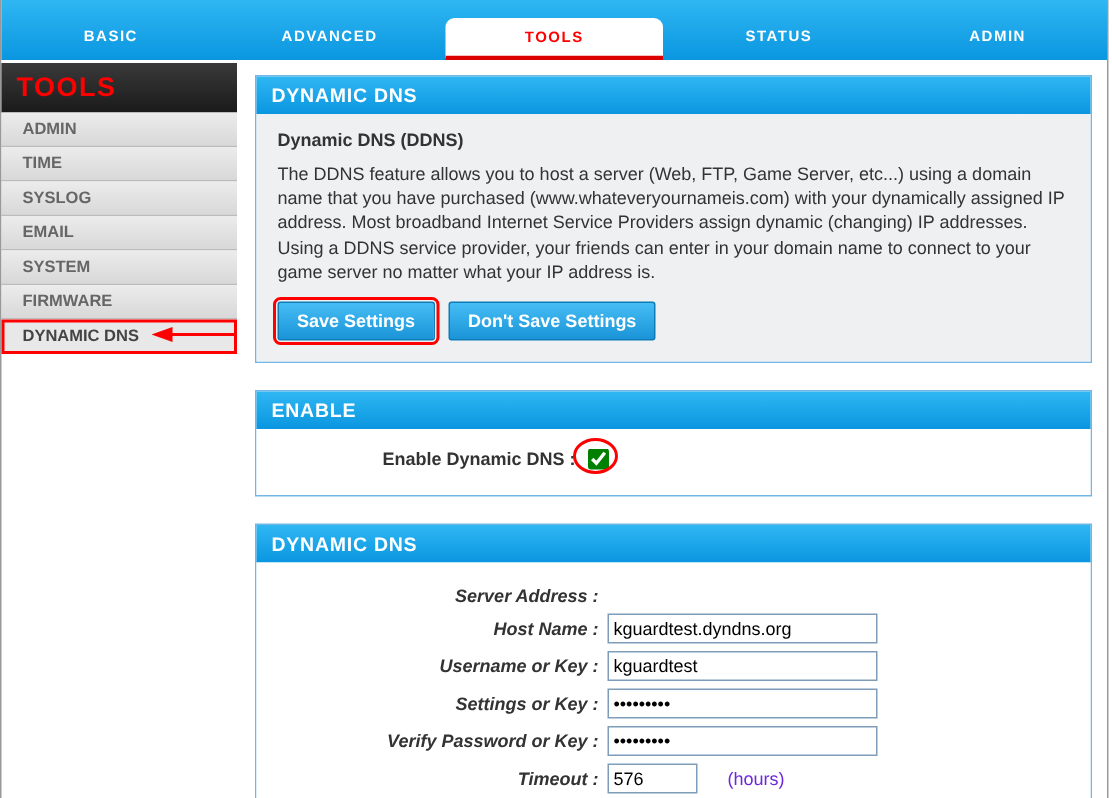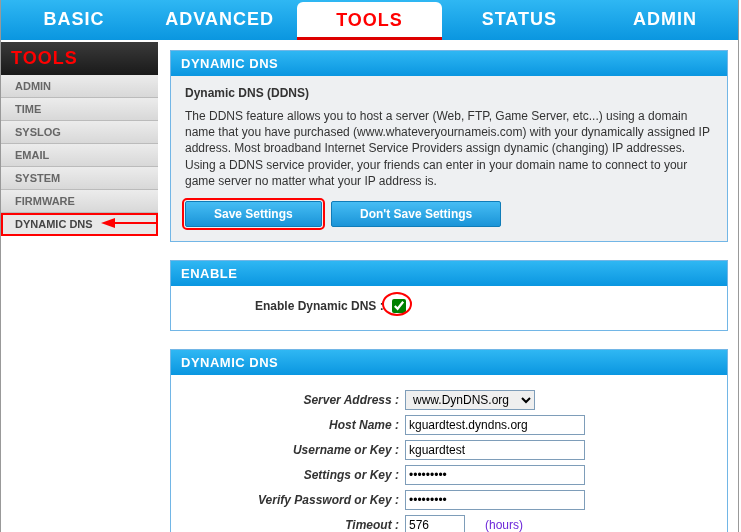--- a/index.html
+++ b/index.html
@@ -21,21 +21,21 @@
     height: 42px;
     display: flex;
     align-items: flex-end;
     border-bottom: 2px solid #fff;
   }
   .tab {
     flex: 1;
     text-align: center;
     color: #fff;
     font-weight: bold;
-    font-size: 18px;
+    font-size: 10px;
     letter-spacing: 1px;
     padding-bottom: 10px;
     padding-top: 10px;
     cursor: pointer;
   }
   .tab.active {
     background: #fff;
     color: #f00;
     border-radius: 6px 6px 0 0;
     margin: 4px 4px 0 4px;
@@ -115,21 +115,21 @@
     color: #333;
     line-height: 1.35;
     margin-bottom: 12px;
   }
   .btn {
     display: inline-block;
     background: linear-gradient(#46bdf4, #1a94d8);
     color: #fff;
     font-weight: bold;
     font-size: 12px;
-    padding: 5px 28px;
+    padding: 5px 12px;
     border: 1px solid #0f7cb8;
     border-radius: 2px;
     cursor: pointer;
     margin-right: 6px;
   }
   .btn-hl {
     outline: 2px solid #f00;
     outline-offset: 1px;
   }
   .formrow {
@@ -238,23 +238,20 @@
             </span>
           </div>
         </div>
       </div>
 
       <div class="panel">
         <div class="panel-hd">DYNAMIC DNS</div>
         <div class="panel-bd white">
           <div class="formrow">
             <label>Server Address :</label>
-            <select class="w130">
-              <option>www.DynDNS.org</option>
-            </select>
           </div>
           <div class="formrow">
             <label>Host Name :</label>
             <input type="text" class="w180" value="kguardtest.dyndns.org" style="">
           </div>
           <div class="formrow">
             <label>Username or Key :</label>
             <input type="text" class="w180" value="kguardtest" style="">
           </div>
           <div class="formrow">

